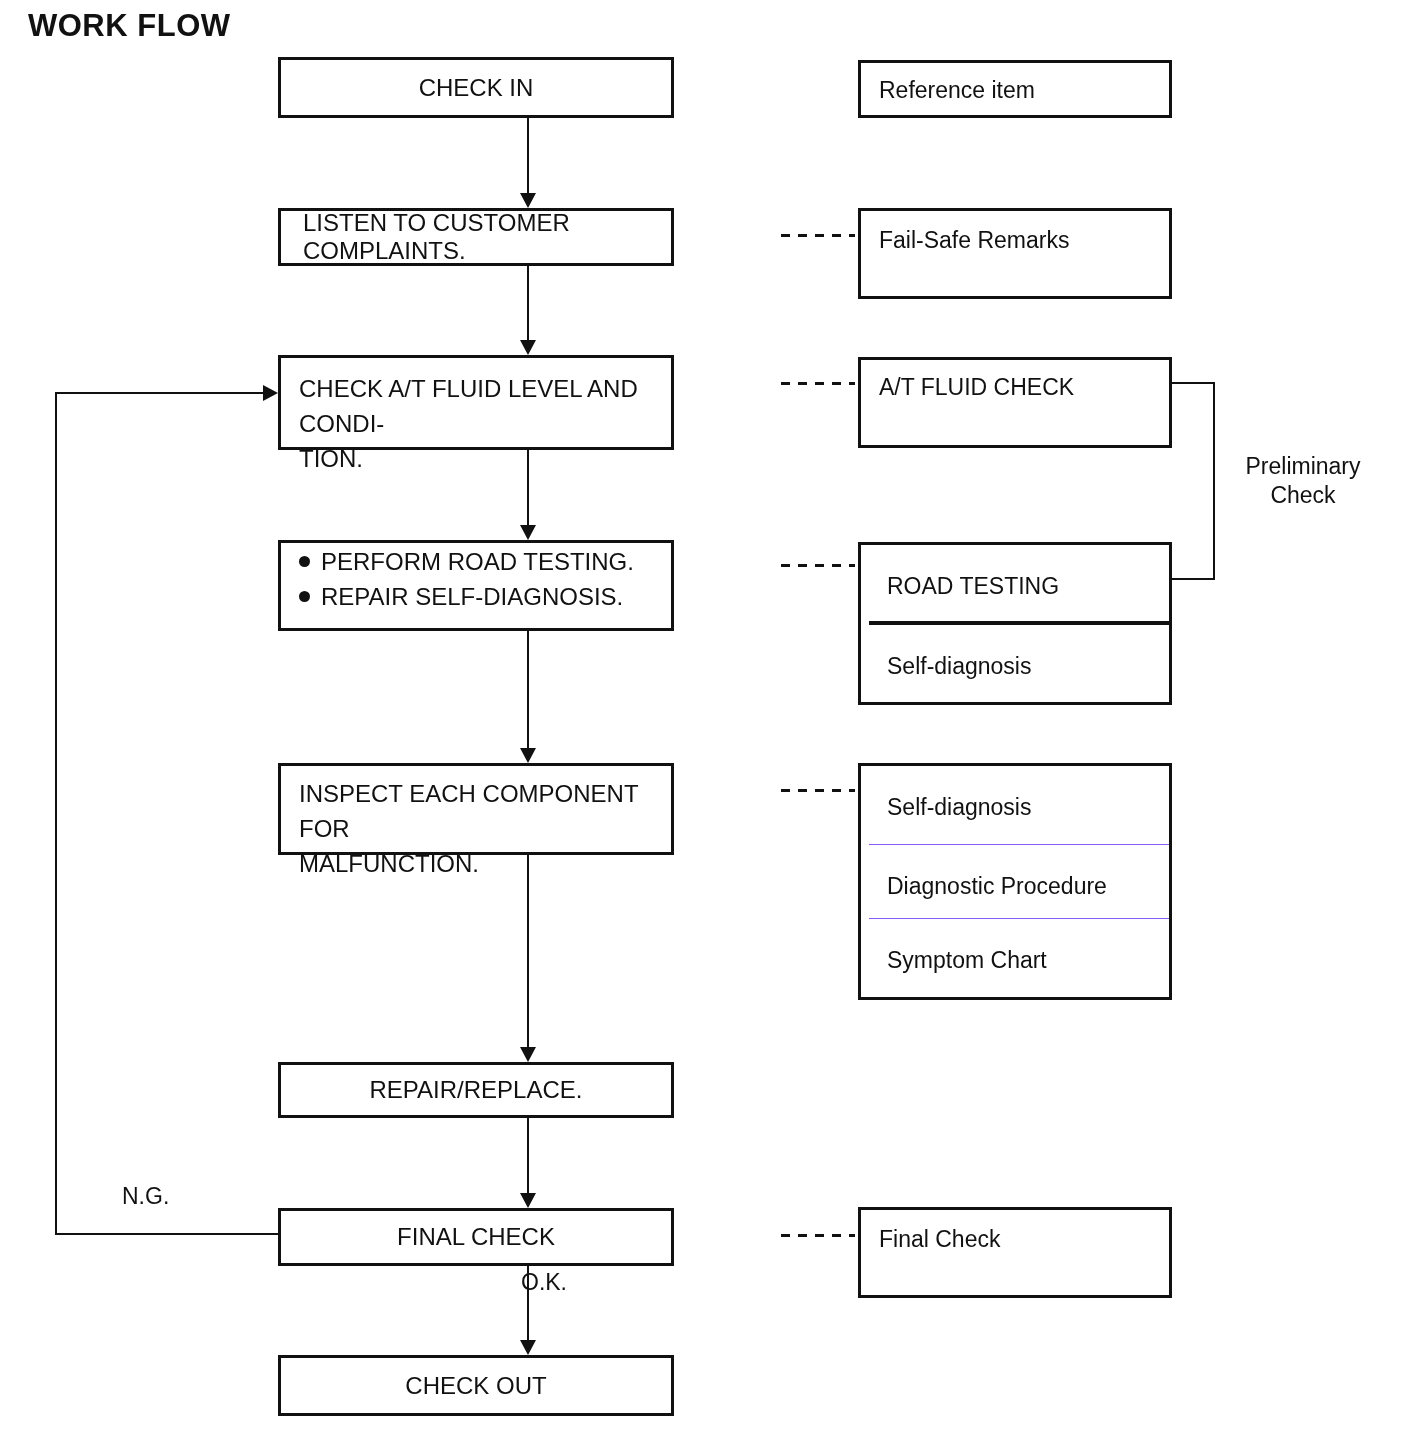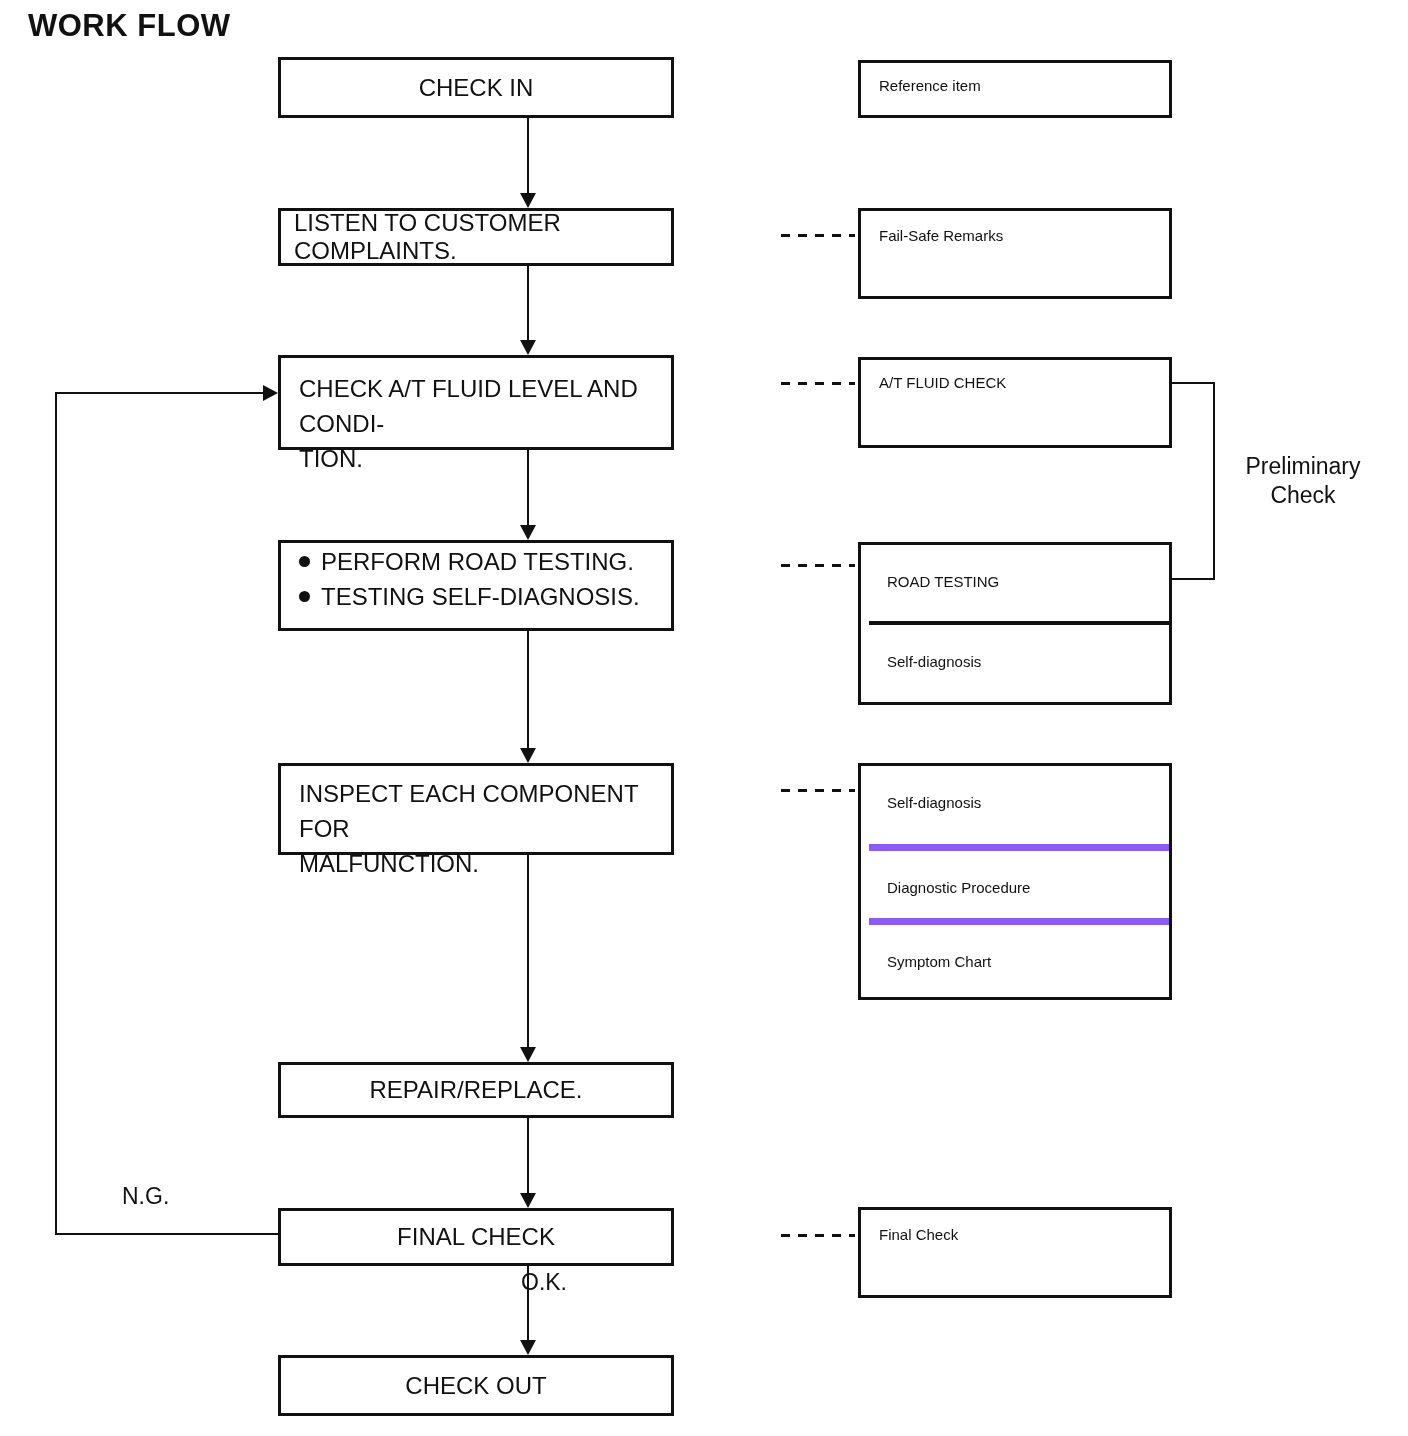--- a/index.html
+++ b/index.html
@@ -20,28 +20,28 @@
     font-weight: bold;
     letter-spacing: 0.5px;
   }
   .box {
     position: absolute;
     border: 3px solid #111111;
     background: #ffffff;
     font-size: 24px;
   }
   .main-box { left: 278px; width: 396px; }
-  .ref-box  { left: 858px; width: 314px; font-size: 15px; }
+  .ref-box  { left: 858px; width: 314px; font-size: 23px; }
   .center-label {
     display: flex; align-items: center; justify-content: center;
     text-align: center;
   }
   .left-label {
     display: flex; align-items: center;
-    padding-left: 13px;
+    padding-left: 22px;
   }
   .multiline {
     padding: 10px 18px 0 18px;
     line-height: 35px;
   }
   .bullet-row { display: flex; align-items: center; line-height: 35px; }
   .bullet {
     display: inline-block;
     width: 11px; height: 11px;
     border-radius: 50%;
@@ -67,21 +67,21 @@
   }
   .arrow-right {
     position: absolute;
     width: 0; height: 0;
     border-top: 8px solid transparent;
     border-bottom: 8px solid transparent;
     border-left: 15px solid #111111;
   }
   .annot { position: absolute; font-size: 23px; }
   .divider-thick { border-top: 4px solid #111111; }
-  .divider-thin { border-top: 7px solid #8b5cf6; }
+  .divider-thin { border-top: 1px solid #8b5cf6; }
 </style>
 </head>
 <body>
 
 <div class="page">
 
   <div class="title">WORK FLOW</div>
 
   <div class="box main-box center-label" style="top:57px; height:61px;">
     <span>CHECK IN</span>
@@ -96,21 +96,21 @@
     <div>TION.</div>
   </div>
 
   <div class="box main-box multiline" style="top:540px; height:91px; padding-top:1px;">
     <div class="bullet-row">
       <span class="bullet"></span>
       <span>PERFORM ROAD TESTING.</span>
     </div>
     <div class="bullet-row">
       <span class="bullet"></span>
-      <span>TESTING SELF-DIAGNOSIS.</span>
+      <span>REPAIR SELF-DIAGNOSIS.</span>
     </div>
   </div>
 
   <div class="box main-box multiline" style="top:763px; height:92px; ">
     <div>INSPECT EACH COMPONENT FOR</div>
     <div>MALFUNCTION.</div>
   </div>
 
   <div class="box main-box center-label" style="top:1062px; height:56px;">
     <span>REPAIR/REPLACE.</span>

